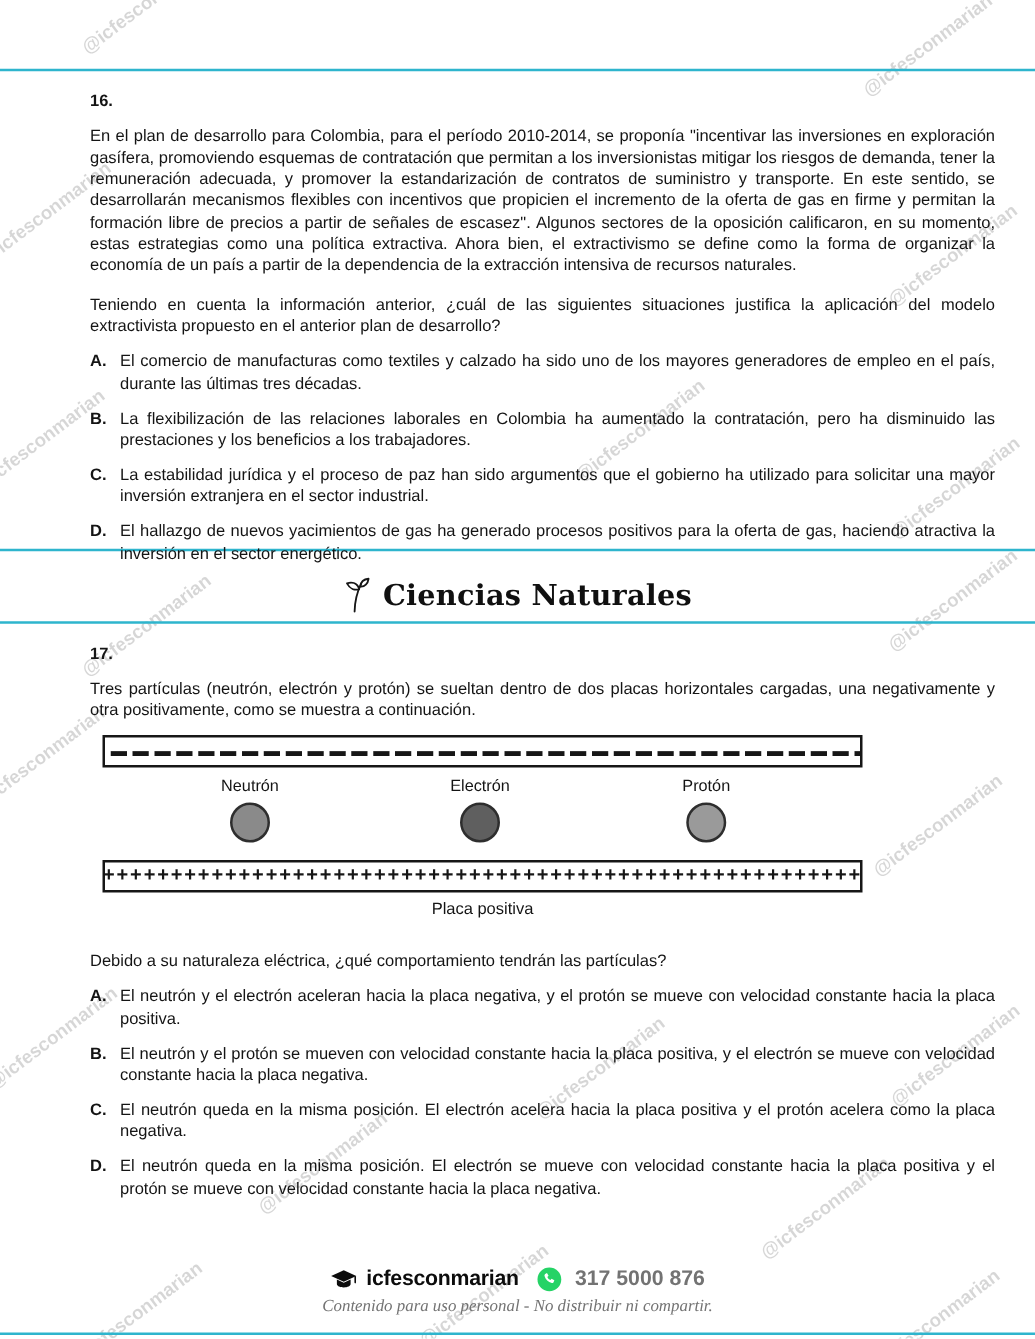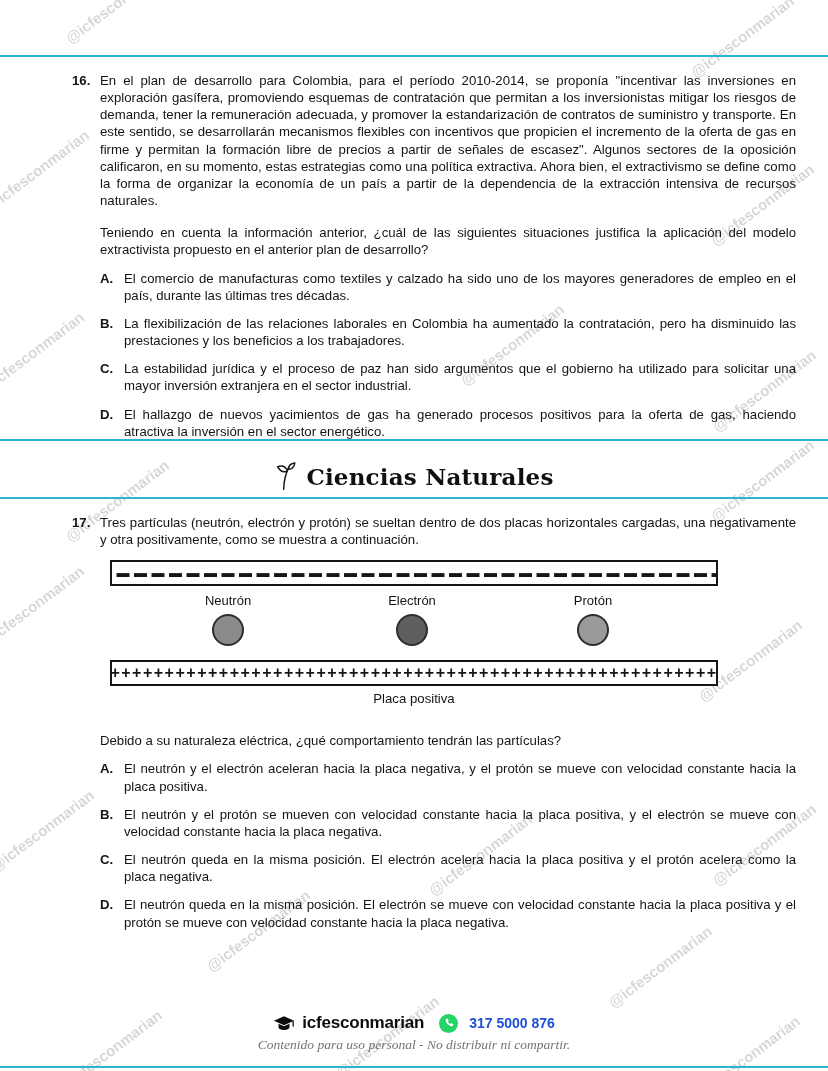--- a/index.html
+++ b/index.html
@@ -18,21 +18,21 @@
     transform:rotate(-37deg);
   }
   
   .qbox {
     position:absolute; left:0; right:0; z-index:1;
     border-top:2px solid var(--accent); border-bottom:2px solid var(--accent);
     background:transparent;
   }
   #q16-box { top:55px; height:386px; }
   #q17-box { top:497px; height:638px; }
-  .q { display:flex; padding:15px 32px 0 72px; }
+  .q { display:flex; padding:15px 32px 0 72px;flex-direction:column; }
   .qnum { flex:0 0 28px; font-weight:bold; font-size:13.2px; line-height:1.3; }
   .qbody { flex:1; min-width:0; }
   .para { font-size:13.2px; line-height:1.3; text-align:justify; }
   .mt16 { margin-top:15px; }
   .mt26 { margin-top:26px; }
   .opt { display:flex; margin-top:11px; }
   .optl { flex:0 0 24px; font-weight:bold; font-size:13.2px; line-height:1.3; }
   .optt { flex:1; font-size:13.2px; line-height:1.3; text-align:justify; }
   
   .section-header {
@@ -63,21 +63,21 @@
     font-size:13px; white-space:nowrap;
   }
   .pc {
     position:absolute; top:1px; width:32px; height:32px; border-radius:50%;
     border:2.5px solid #2e2e2e; transform:translateX(-50%); background:#8a8a8a;
   }
   
   .footer { position:absolute; left:0; right:0; top:1013px; z-index:1; text-align:center; }
   .brandline { display:flex; align-items:center; justify-content:center; gap:7px; }
   .brand { font-weight:bold; font-size:17px; letter-spacing:-0.2px; color:#0c0c0c; }
-  .phone { font-weight:bold; font-size:14px; color:#1d4ed8; margin-left:4px; }
+  .phone { font-weight:bold; font-size:17px; color:#737373; margin-left:4px; }
   .wa {
     display:inline-flex; align-items:center; justify-content:center;
     width:19px; height:19px; border-radius:50%; background:#25D366; margin-left:8px;
   }
   .disc {
     margin-top:4px; font-family:"Liberation Serif", serif; font-style:italic;
     font-size:13.5px; color:#737373;
   }
   .bottom-rule {
     position:absolute; left:0; right:0; top:1066px; height:0; z-index:1;

